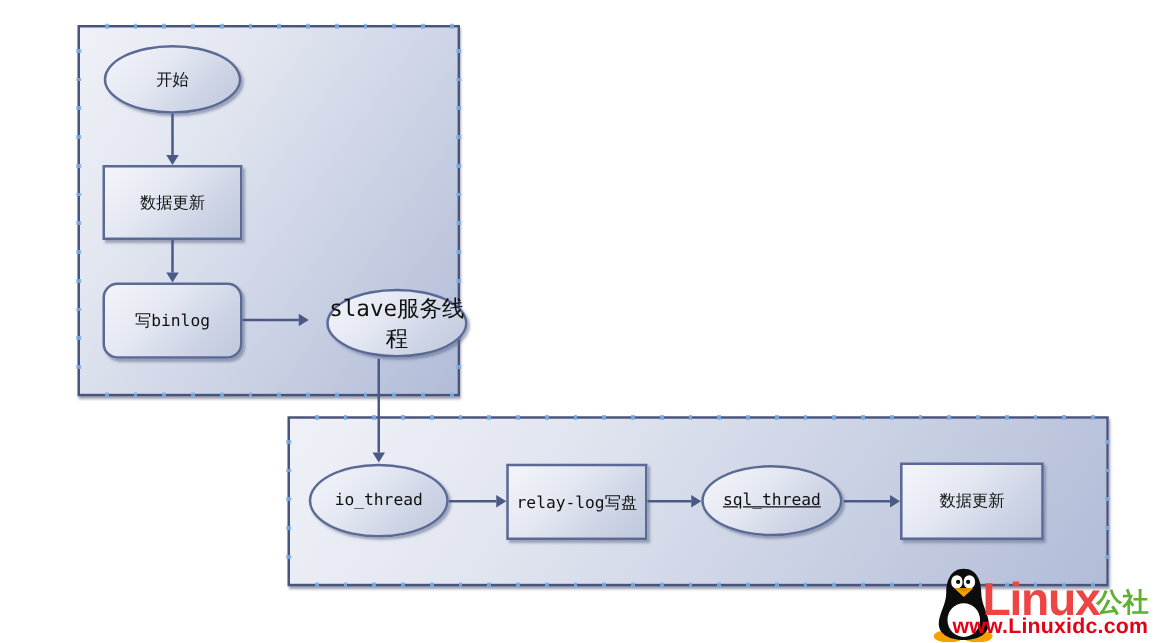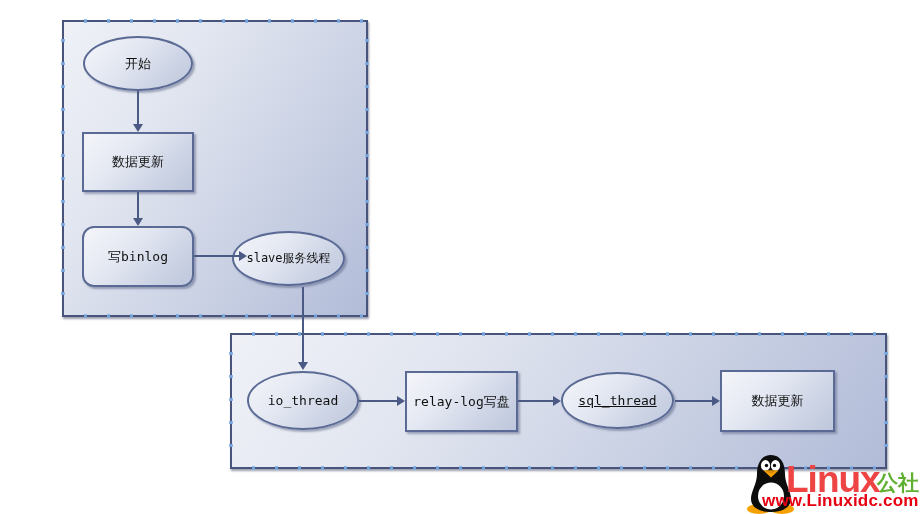--- a/index.html
+++ b/index.html
@@ -27,21 +27,21 @@
     position:absolute;display:flex;align-items:center;justify-content:center;
     border:2px solid #5a6a94;color:#101010;font-size:13px;text-align:center;
     background:linear-gradient(135deg,#f4f5fa 0%,#e4e8f2 38%,#cdd4e5 72%,#bec7dc 100%);
     box-shadow:2px 2px 2px rgba(85,95,130,.5);
     box-sizing:border-box;
   }
   .ellipse{border-radius:50%;}
   #n-start{left:83px;top:36px;width:110px;height:55px;}
   #n-update1{left:82px;top:132px;width:112px;height:60px;}
   #n-binlog{left:82px;top:226px;width:112px;height:61px;border-radius:12px;}
-  #n-slavethread{left:232px;top:231px;width:113px;height:55px;font-size:12px;}
+  #n-slavethread{left:261px;top:231px;width:113px;height:55px;font-size:18px;}
   #n-io{left:247px;top:371px;width:112px;height:59px;}
   #n-relay{left:405px;top:371px;width:113px;height:61px;}
   #n-sql{left:561px;top:372px;width:113px;height:57px;text-decoration:underline;}
   #n-update2{left:720px;top:370px;width:115px;height:62px;}
   
   .aline{position:absolute;background:#4a5a85;}
   .vline{width:2px;} .hline{height:2px;}
   .head{position:absolute;width:0;height:0;}
   .head-down{border-left:5px solid transparent;border-right:5px solid transparent;border-top:8px solid #4a5a85;}
   .head-right{border-top:5px solid transparent;border-bottom:5px solid transparent;border-left:8px solid #4a5a85;}

